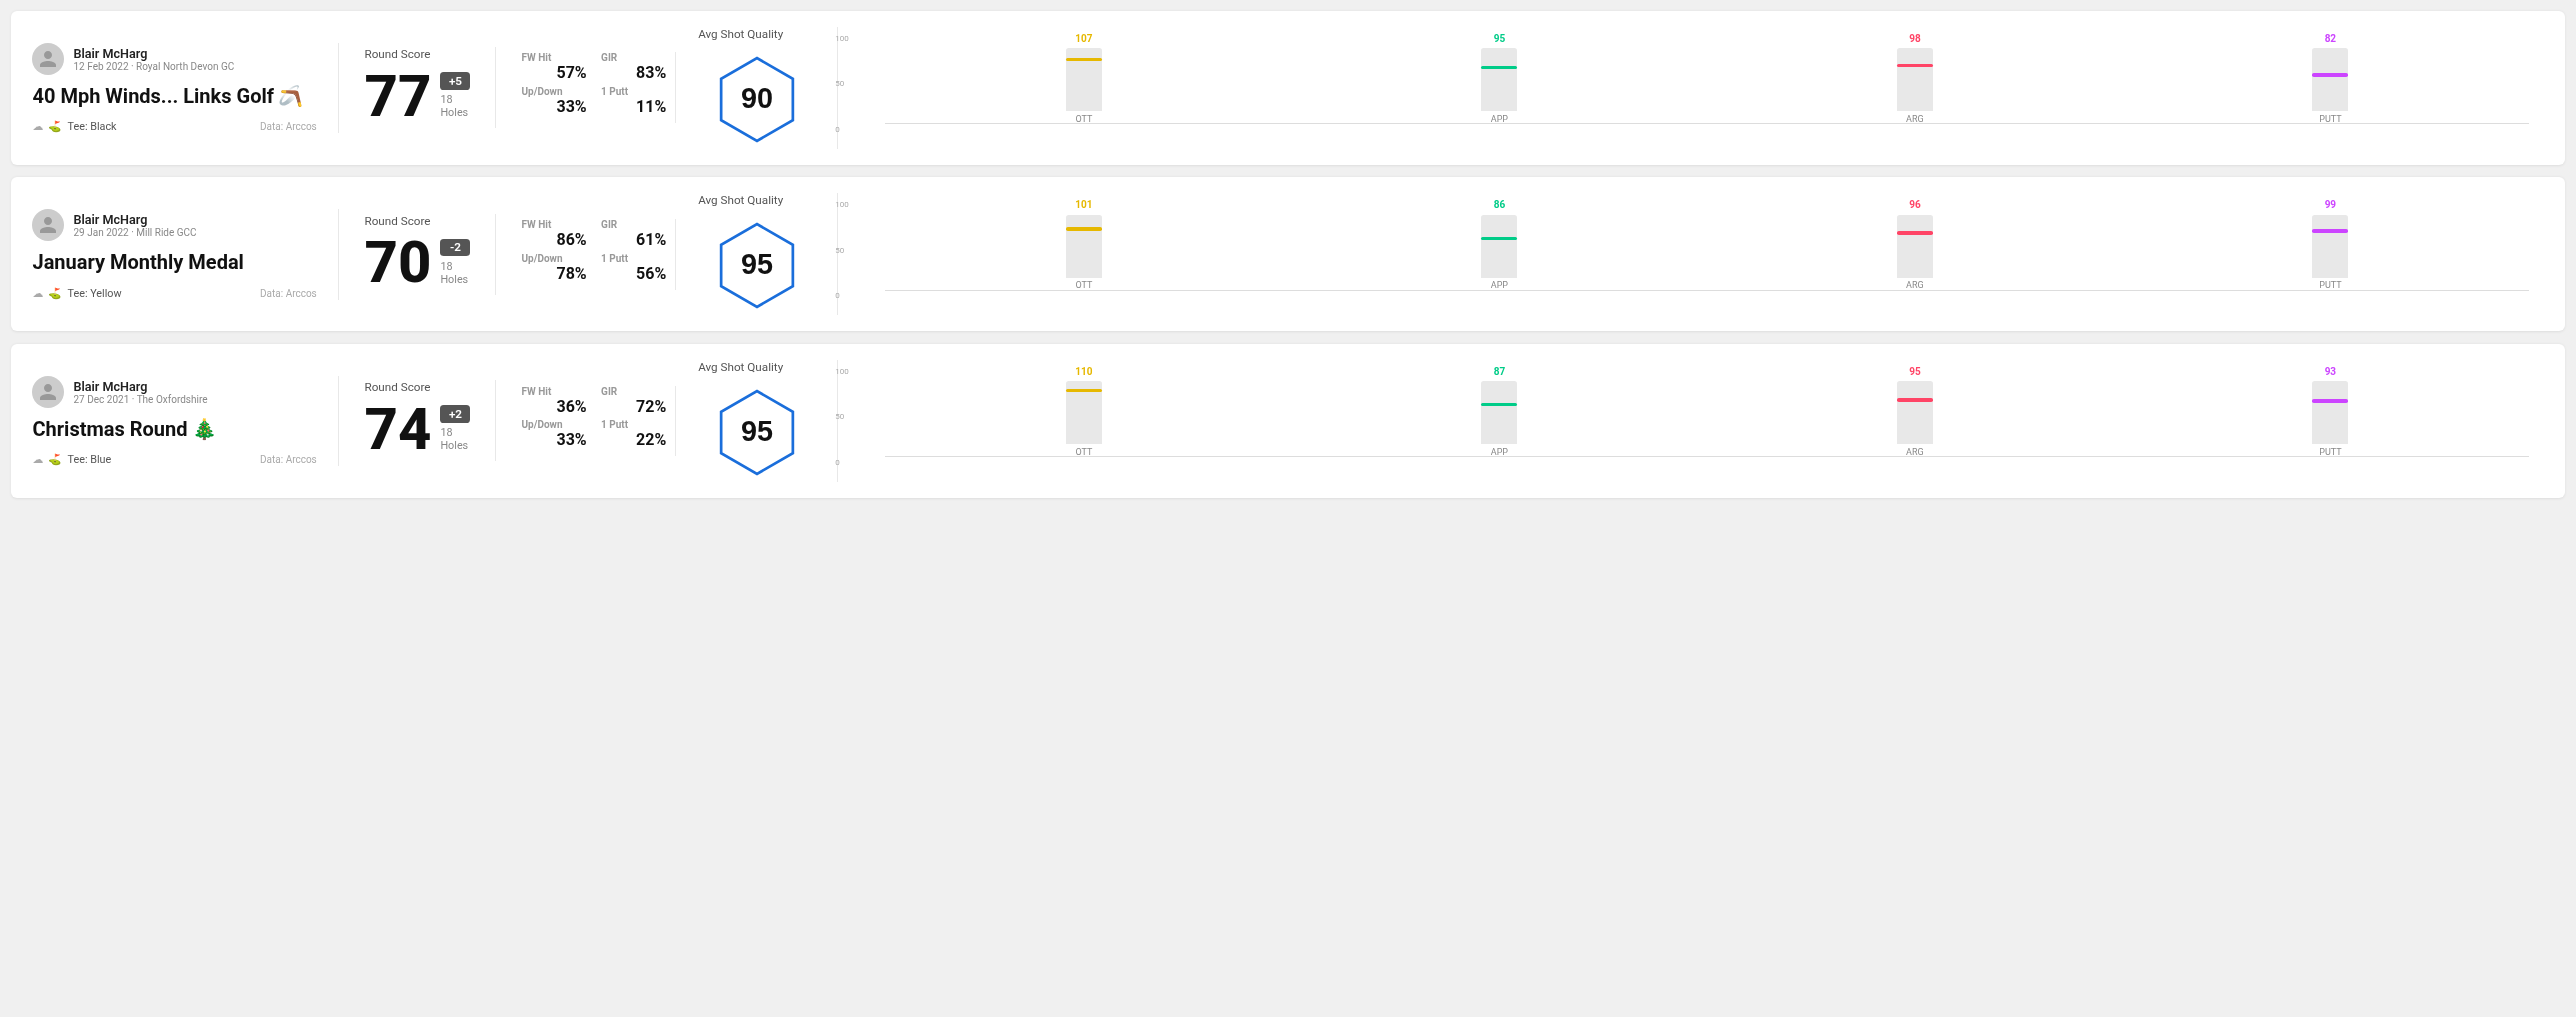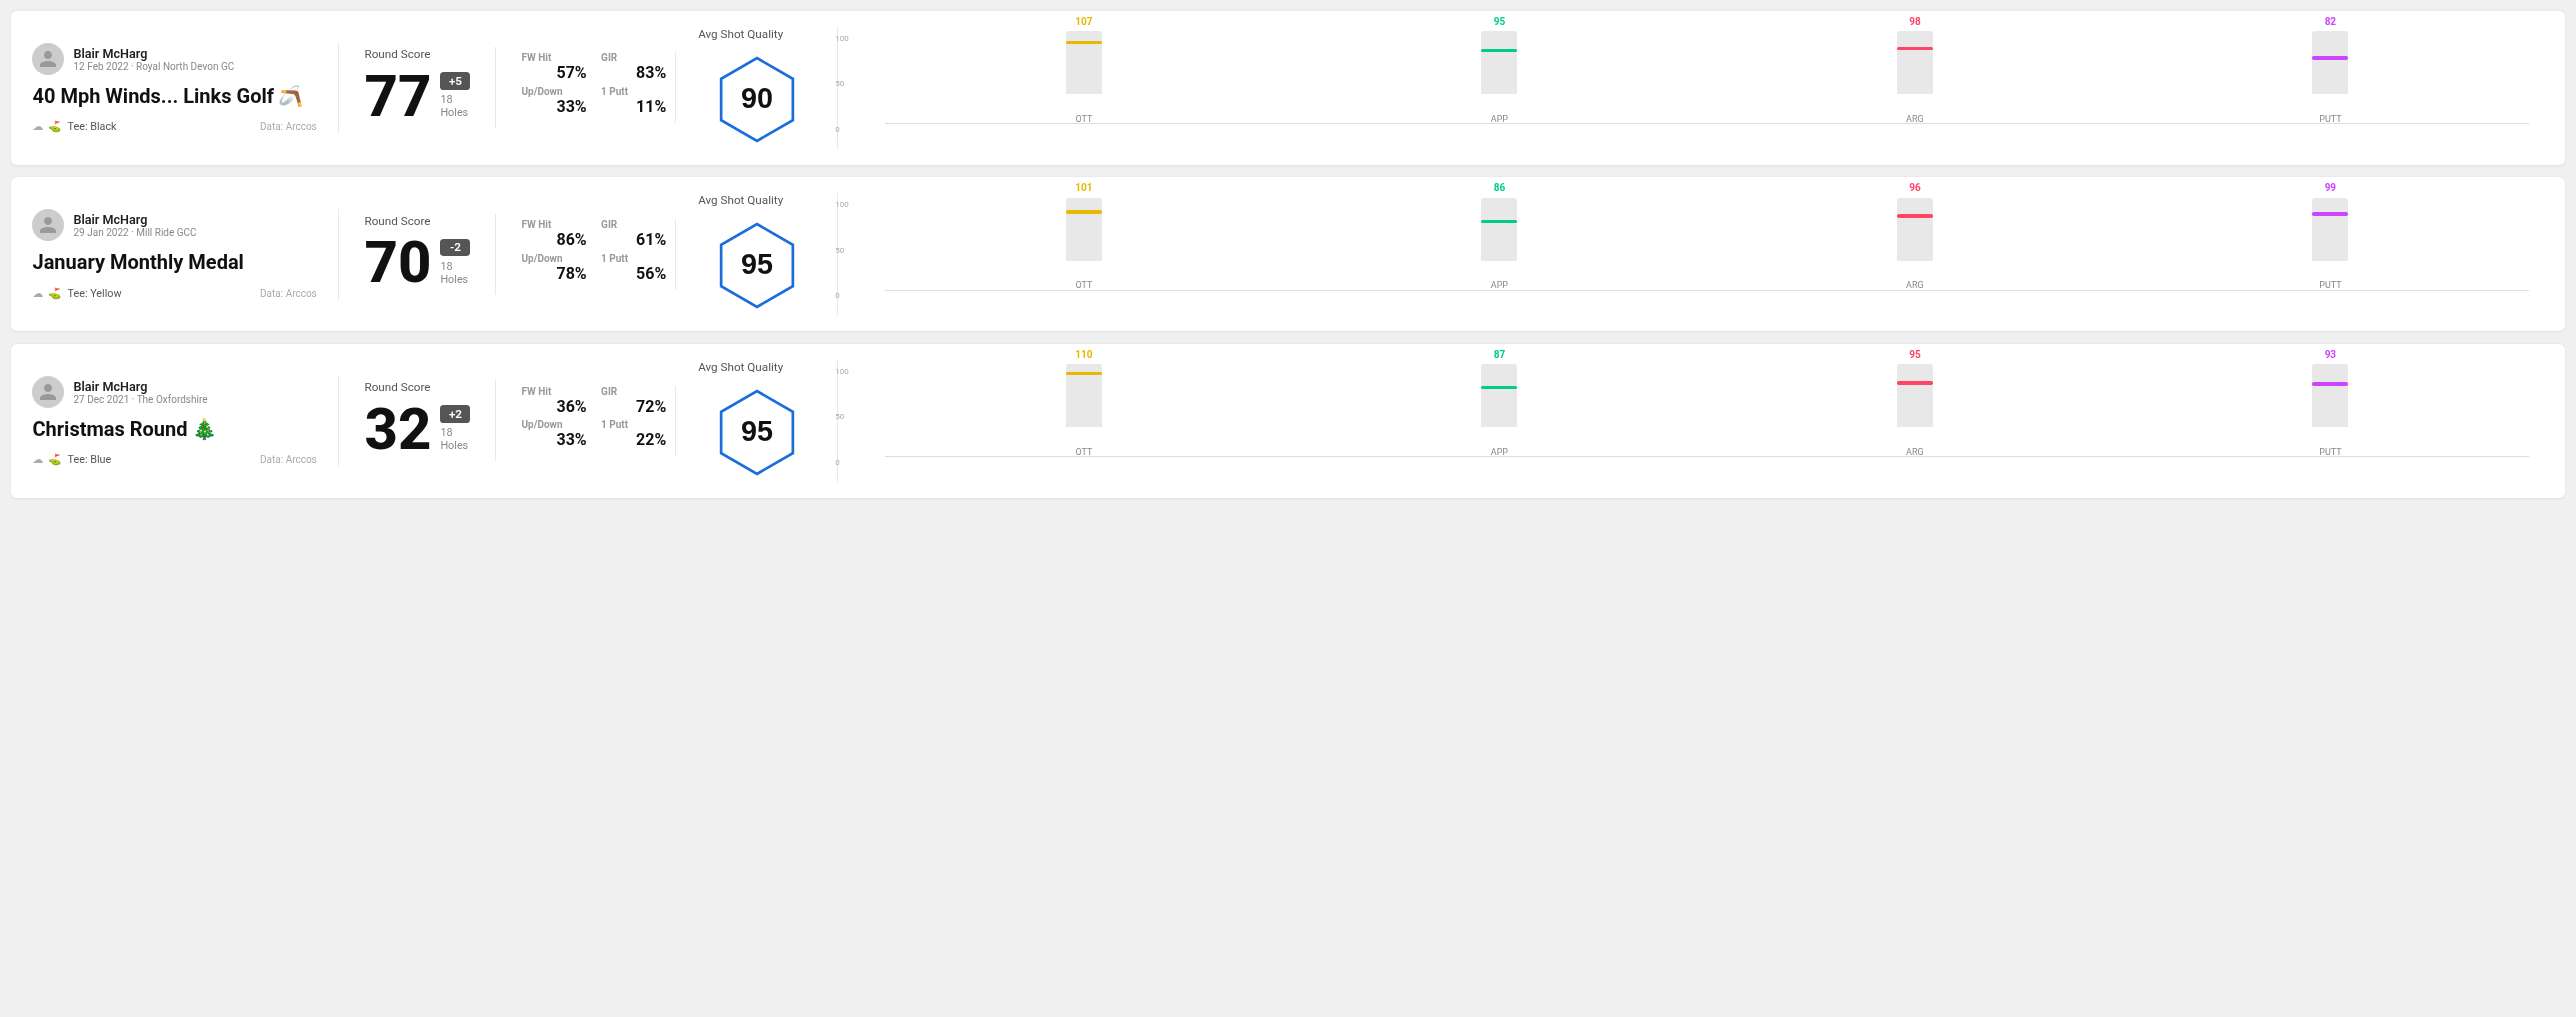--- a/index.html
+++ b/index.html
@@ -216,21 +216,21 @@
       position: absolute;
       top: 0;
       left: 0;
       right: 0;
       height: 3.6px;
       border-radius: 1.8px;
     }
     .bar-label {
       font-size: 9px;
       color: #888;
-      margin-top: 17px;
+      margin-top: 0;
     }
     .chart-y-labels {
       position: absolute;
       left: -25px;
       top: 0;
       bottom: 8px;
       display: flex;
       flex-direction: column;
       justify-content: space-between;
       font-size: 8px;
@@ -468,21 +468,21 @@
             <span style="color:#aaa">☁</span>
             <span style="color:#aaa">⛳</span>
             <span>Tee: Blue</span>
           </div>
           <div class="data-source">Data: Arccos</div>
         </div>
       </div>
       <div class="card-middle">
         <div class="section-label">Round Score</div>
         <div class="score-row">
-          <div class="big-score">32</div>
+          <div class="big-score">74</div>
           <div class="score-detail">
             <span class="score-badge over">+2</span>
             <div class="holes-label">18 Holes</div>
           </div>
         </div>
       </div>
       <div class="card-stats">
         <div class="stat-group">
           <div class="stat-label">FW Hit</div>
           <div class="stat-value">36%</div>

